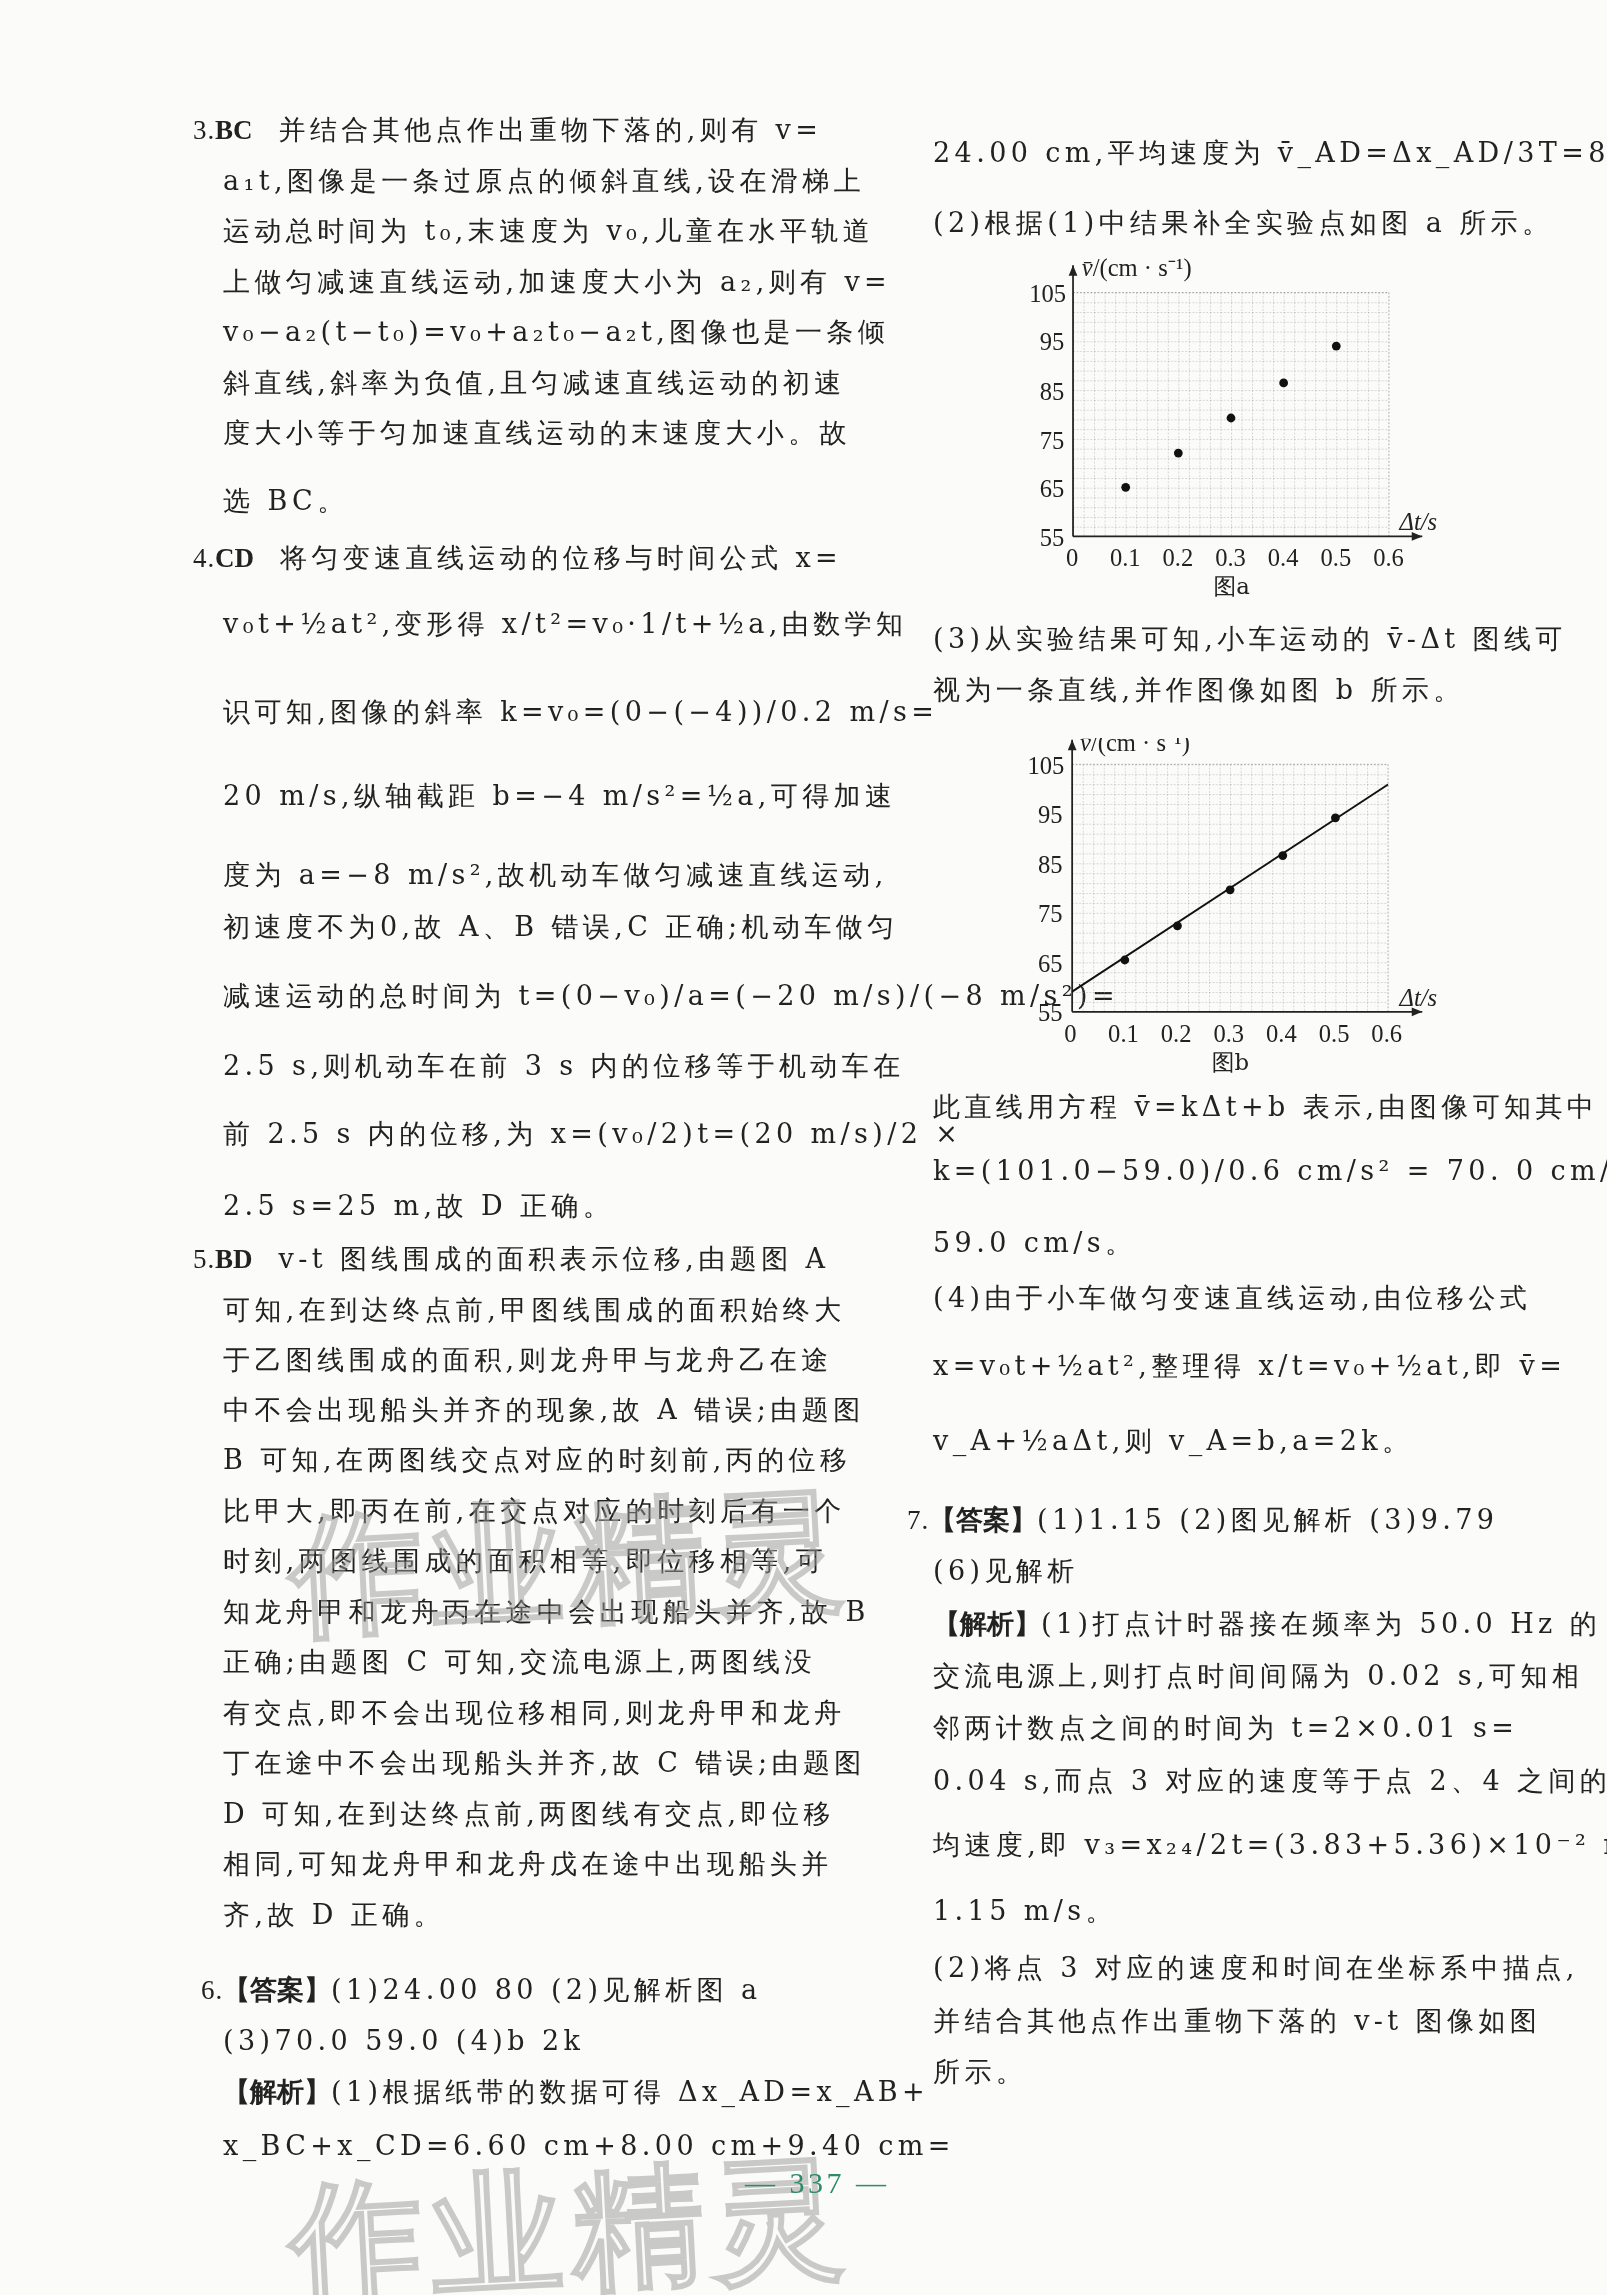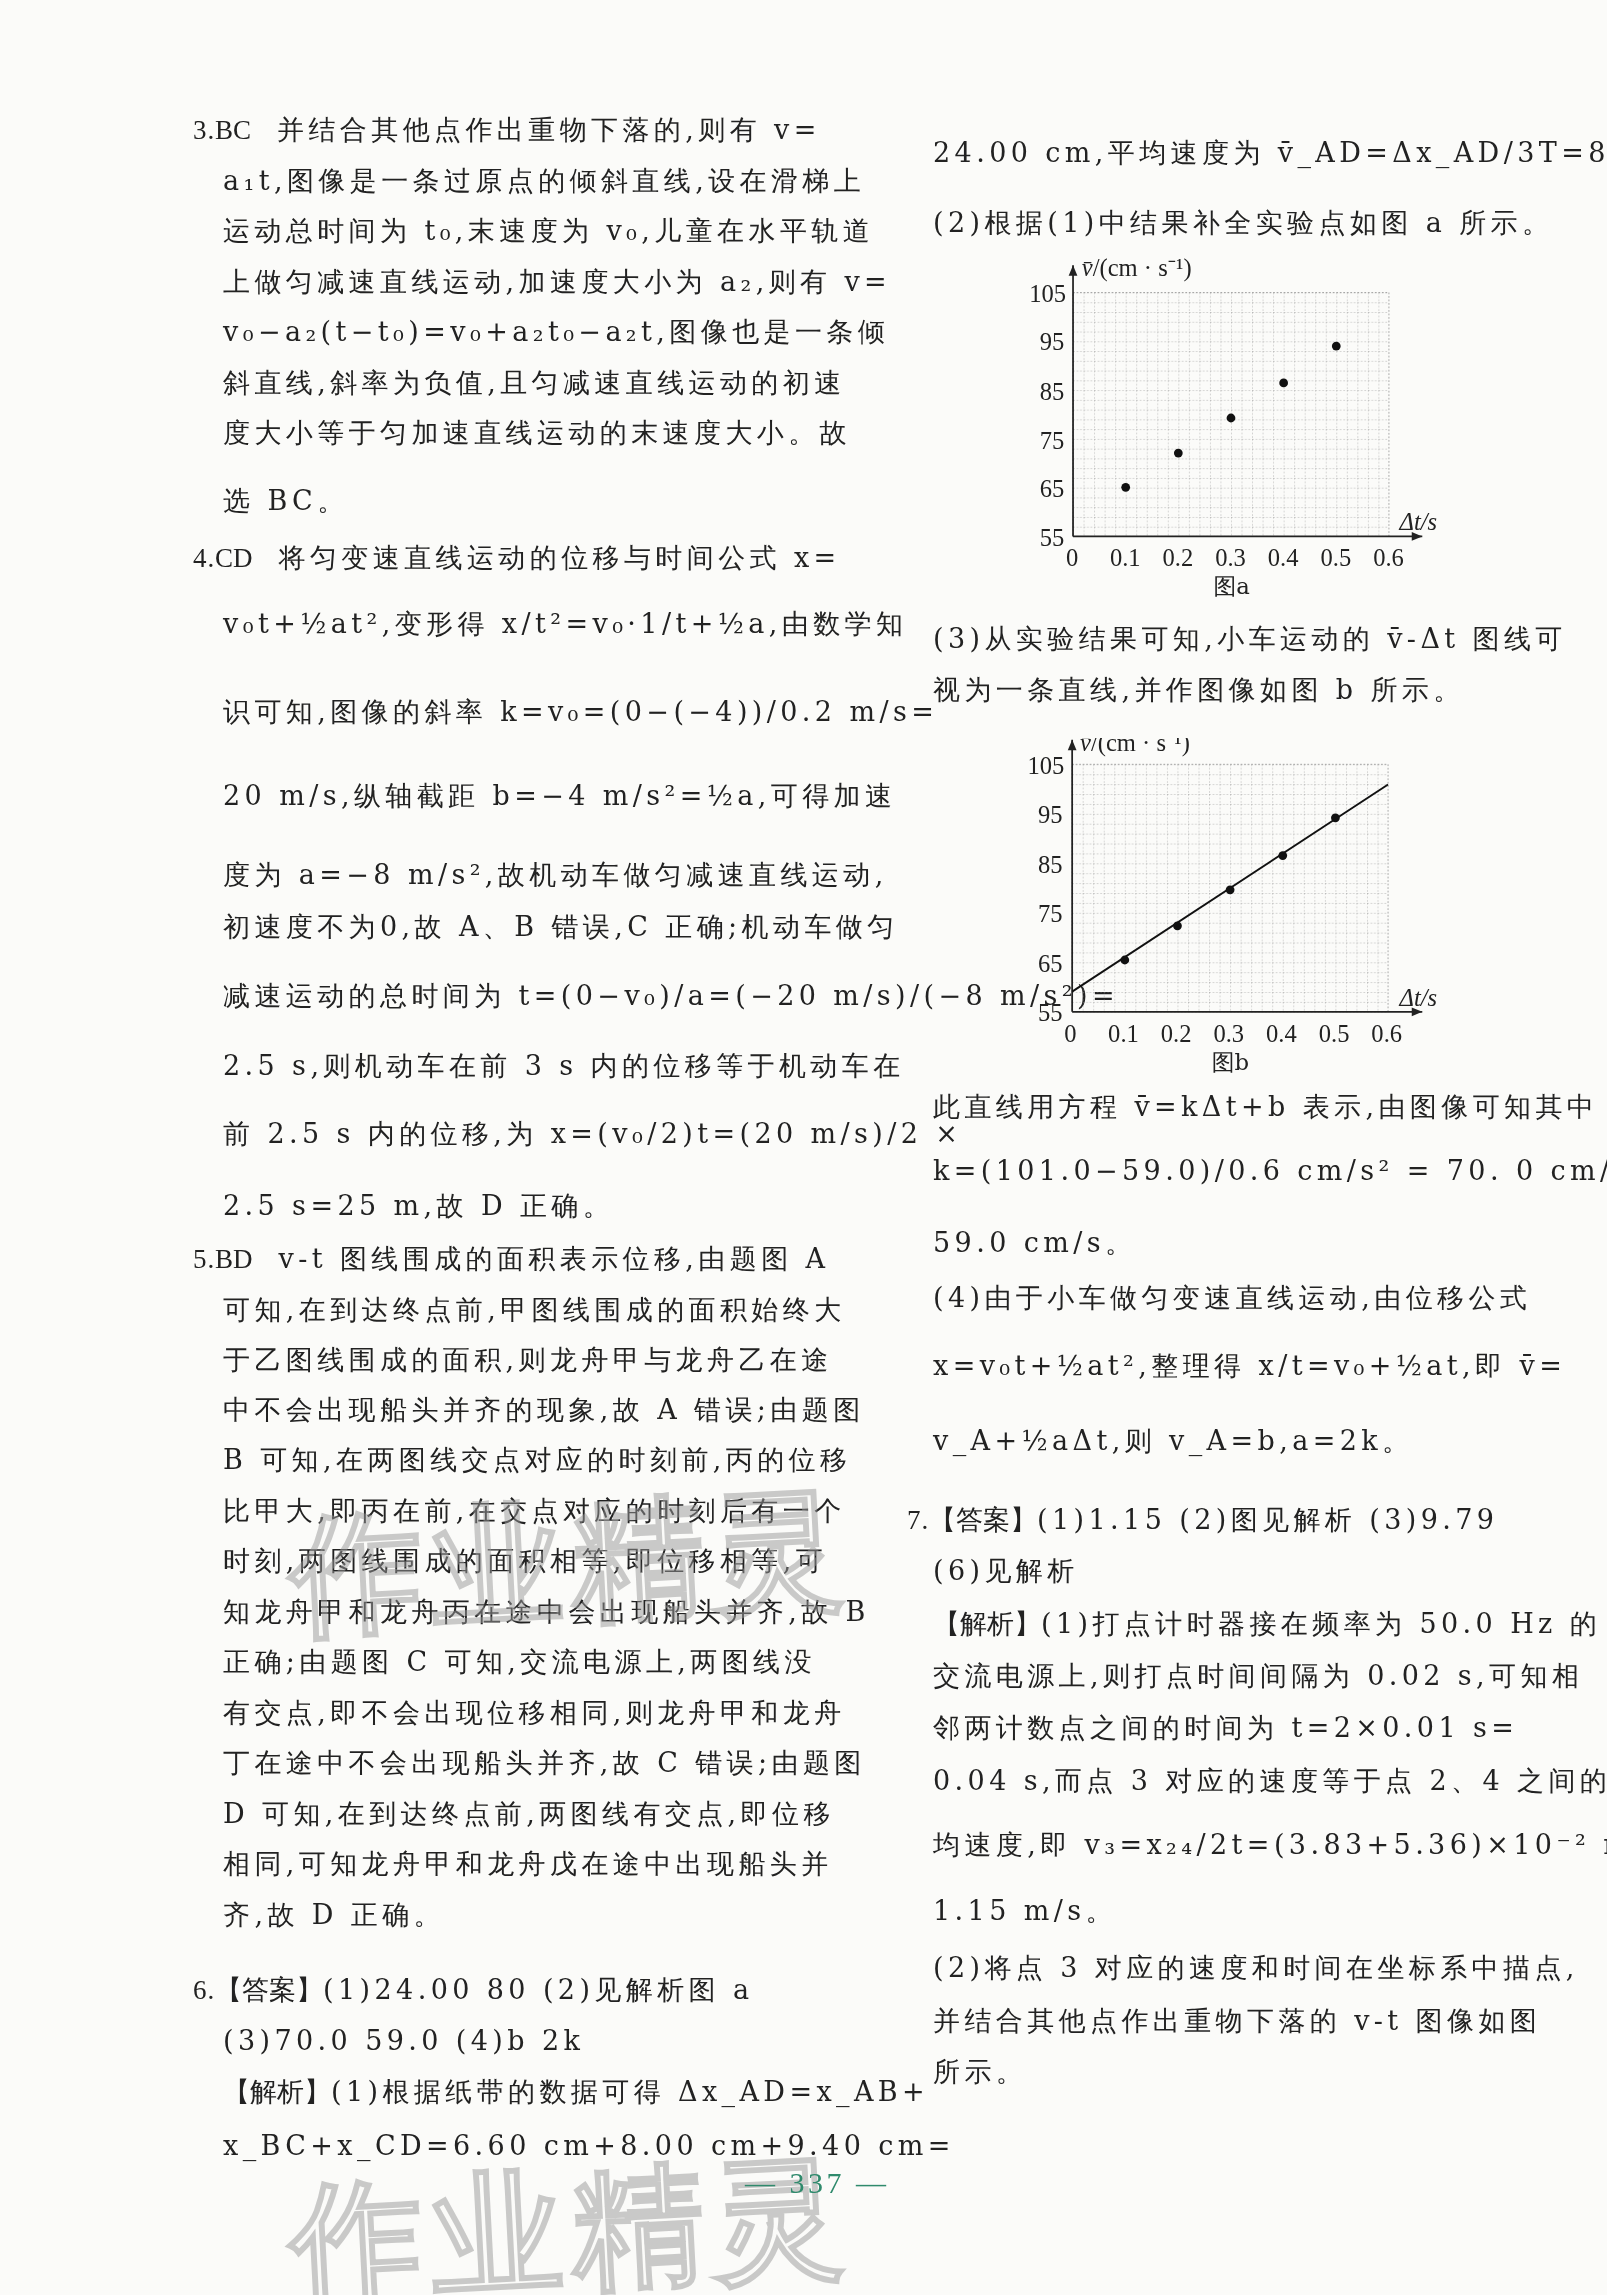--- a/index.html
+++ b/index.html
@@ -3,21 +3,21 @@
 <meta charset="utf-8">
 <style>
   html, body { margin:0; padding:0; }
   body { width:1607px; height:2295px; background:#fbfbf9; position:relative; overflow:hidden;
          font-family:"DejaVu Serif","Liberation Serif",serif; color:#222; }
   .col { position:absolute; top:0; }
   .left { left:193px; width:632px; }
   .right { left:933px; width:615px; }
   .line { position:absolute; white-space:nowrap; font-size:27px; letter-spacing:4.4px; line-height:1; }
   .line .n { font-family:"Liberation Serif",serif; letter-spacing:0.9px; }
-  .bold { font-weight:normal; font-family:"Liberation Serif",serif; letter-spacing:0; }
+  .bold { font-weight:bold; font-family:"Liberation Serif",serif; letter-spacing:0; }
   .chart { position:absolute; }
   .pageno { position:absolute; left:745px; top:2166px; font-size:30px; color:#2f8a6c; font-family:"Liberation Serif",serif; letter-spacing:3.5px; }
   .wm { position:absolute; font-size:132px; color:transparent; -webkit-text-stroke:1.8px #999; font-weight:bold; opacity:.5; letter-spacing:8.8px; }
 </style>
 </head>
 <body>
 
 <div class="col left">
 
   <div class="line" style="top:116px;left:0">
@@ -54,21 +54,21 @@
   <div class="line" style="top:1497px;left:30px">比甲大,即丙在前,在交点对应的时刻后有一个</div>
   <div class="line" style="top:1547px;left:30px">时刻,两图线围成的面积相等,即位移相等,可</div>
   <div class="line" style="top:1598px;left:30px">知龙舟甲和龙舟丙在途中会出现船头并齐,故 B</div>
   <div class="line" style="top:1648px;left:30px">正确;由题图 C 可知,交流电源上,两图线没</div>
   <div class="line" style="top:1699px;left:30px">有交点,即不会出现位移相同,则龙舟甲和龙舟</div>
   <div class="line" style="top:1749px;left:30px">丁在途中不会出现船头并齐,故 C 错误;由题图</div>
   <div class="line" style="top:1800px;left:30px">D 可知,在到达终点前,两图线有交点,即位移</div>
   <div class="line" style="top:1850px;left:30px">相同,可知龙舟甲和龙舟戊在途中出现船头并</div>
   <div class="line" style="top:1901px;left:30px">齐,故 D 正确。</div>
 
-  <div class="line" style="top:1976px;left:0">
+  <div class="line" style="top:1976px;left:8px">
     <span class="n">6.</span><span class="bold">【答案】</span><span>(1)24.00   80   (2)见解析图 a</span>
   </div>
   <div class="line" style="top:2027px;left:30px">(3)70.0   59.0   (4)b   2k</div>
   <div class="line" style="top:2078px;left:30px">
     <span class="bold">【解析】</span><span>(1)根据纸带的数据可得 Δx_AD=x_AB+</span>
   </div>
   <div class="line" style="top:2132px;left:30px">x_BC+x_CD=6.60 cm+8.00 cm+9.40 cm=</div>
 </div>
 
 <div class="col right">

